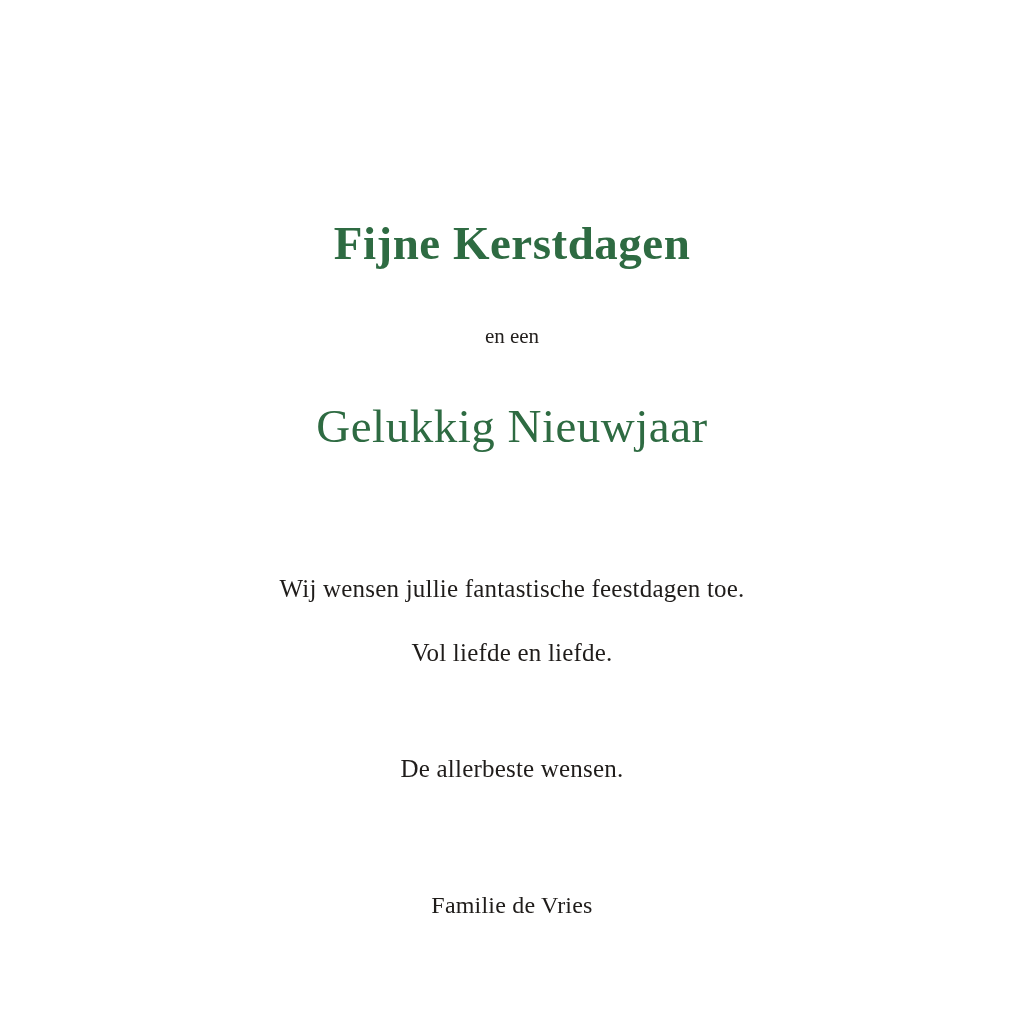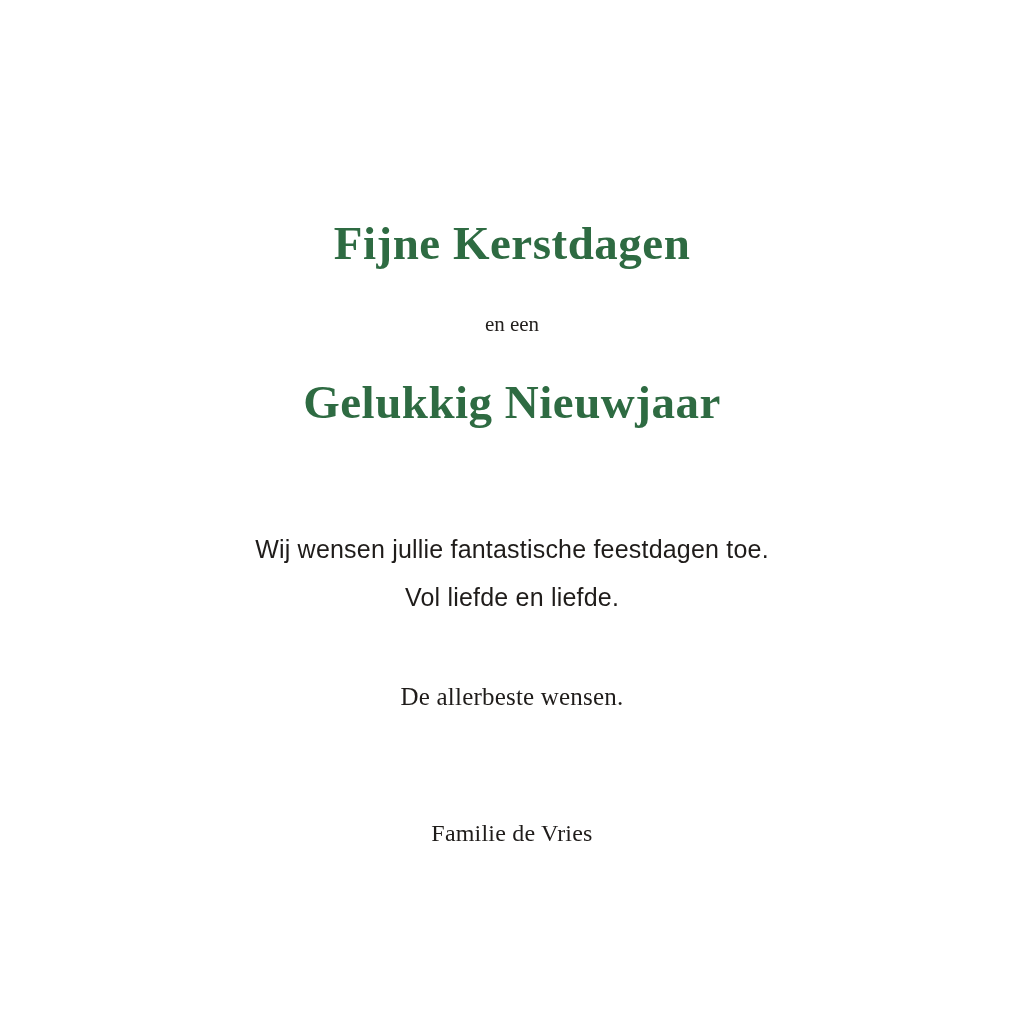--- a/index.html
+++ b/index.html
@@ -35,49 +35,49 @@
     padding-top: 218px;
     font-family: "Liberation Serif", serif;
     font-size: 47px;
     font-weight: 700;
     letter-spacing: 0.5px;
     color: #2e6b42;
     line-height: 1.1;
   }
 
   .connector {
-    margin: 0;
+    margin: 12px;
     padding-top: 42px;
     font-family: "Liberation Serif", serif;
     font-size: 21px;
     font-weight: 400;
     color: #23201e;
     line-height: 1.2;
   }
 
   .headline-secondary {
     margin: 0;
     padding-top: 40px;
     font-family: "Liberation Serif", serif;
     font-size: 47px;
-    font-weight: 700;
+    font-weight: 400;
     letter-spacing: 0.5px;
     color: #2e6b42;
     line-height: 1.1;
   }
 
   .message-block {
     width: 100%;
     text-align: center;
     padding-top: 96px;
   }
 
   .message-line {
-    margin: 0;
-    font-family: Liberation Sans, sans-serif;
+    margin: 16px;
+    font-family: Liberation Serif, serif;
     font-size: 25px;
     font-weight: 400;
     color: #1f1c1a;
     line-height: 48px;
     letter-spacing: 0.2px;
   }
 
   .closing-block {
     width: 100%;
     text-align: center;

